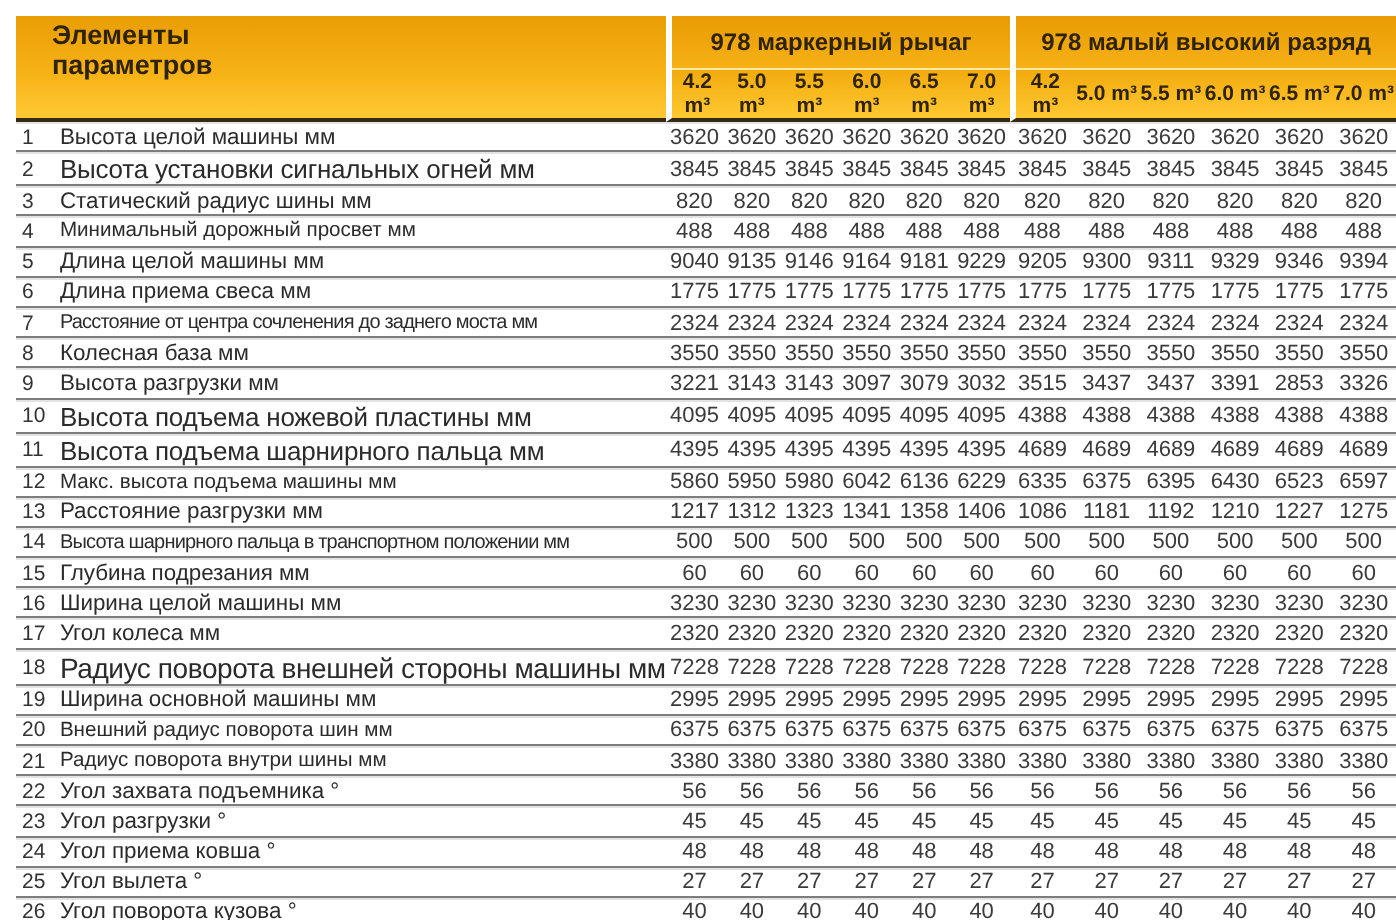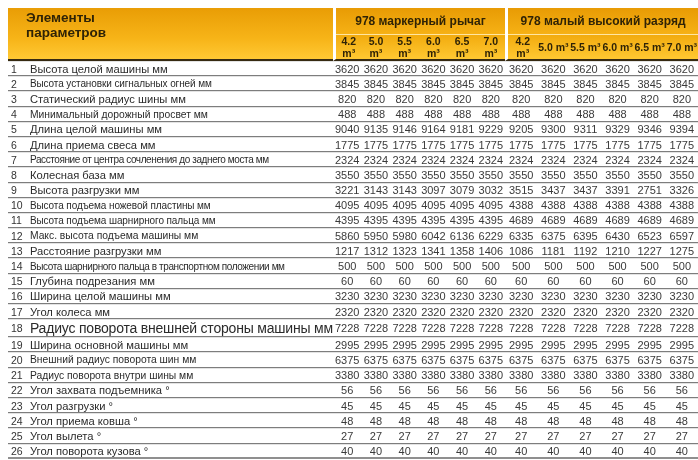--- a/index.html
+++ b/index.html
@@ -37,21 +37,21 @@
   tbody td{
     height:15.2px;vertical-align:middle;
     border-bottom:1px solid #7d7d7d;
     border-top:1px solid #e3e3e3;
     white-space:nowrap;
   }
   tbody tr:last-child td{border-bottom:2px solid #8f8f8f;margin-top:40px;}
   td.num{font-size:10.5px;color:#333333;text-align:left;padding-left:3px;}
   td.label{font-size:11.2px;color:#2b2b2b;text-align:left;padding-left:5px;overflow:hidden;}
   td.label.m{font-size:10.3px;}
-  td.label.s{font-size:10px;letter-spacing:-0.1px;}
+  td.label.s{font-size:13px;letter-spacing:-0.1px;}
   td.label.xs1{font-size:14px;letter-spacing:-0.2px;}
   td.label.xs2{font-size:10px;letter-spacing:-0.4px;}
   td.val{font-size:11px;color:#3a3a3a;text-align:center;}
 </style>
 </head>
 <body>
 
 <div class="wrap">
   <table>
     <colgroup>
@@ -229,21 +229,21 @@
           <td class="val">3221</td>
           <td class="val">3143</td>
           <td class="val">3143</td>
           <td class="val">3097</td>
           <td class="val">3079</td>
           <td class="val">3032</td>
           <td class="val">3515</td>
           <td class="val">3437</td>
           <td class="val">3437</td>
           <td class="val">3391</td>
-          <td class="val">2751</td>
+          <td class="val">2853</td>
           <td class="val">3326</td>
         </tr>
         <tr>
           <td class="num">10</td>
           <td class="label s">Высота подъема ножевой пластины мм</td>
           <td class="val">4095</td>
           <td class="val">4095</td>
           <td class="val">4095</td>
           <td class="val">4095</td>
           <td class="val">4095</td>

